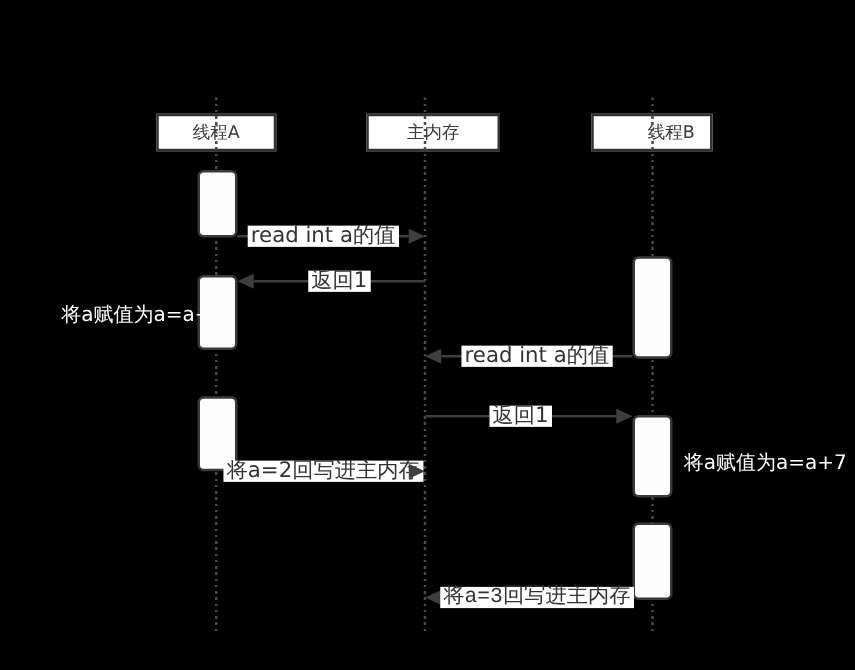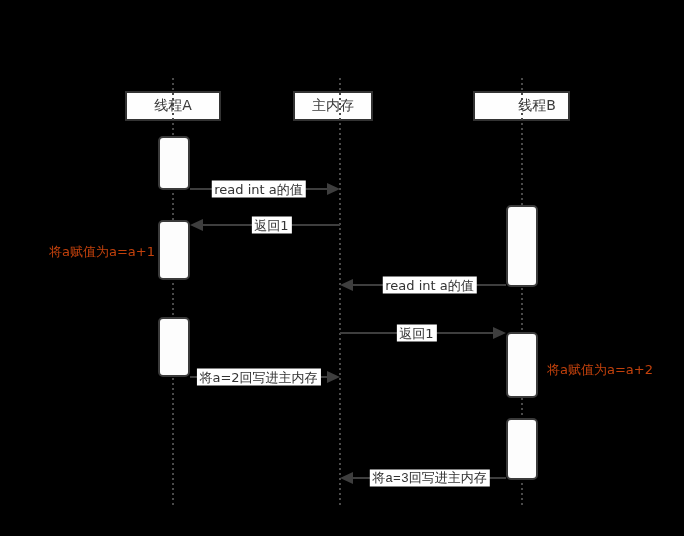--- a/index.html
+++ b/index.html
@@ -43,21 +43,21 @@
     position: absolute;
     height: 0;
     border-top: 2px solid #3e3e3e;
   }
   .msg .lbl {
     position: absolute;
     left: 50%; top: -1px;
     transform: translate(-50%, -50%);
     background: #ffffff;
     color: #333;
-    font-size: 13px; line-height: 17px;
+    font-size: 17px; line-height: 17px;
     padding: 0 3px;
     white-space: nowrap;
   }
   .msg.dir-right::after {
     content: "";
     position: absolute; left: 100%; top: -7px;
     width: 0; height: 0;
     border-top: 6px solid transparent;
     border-bottom: 6px solid transparent;
     border-left: 13px solid #3e3e3e;
@@ -66,32 +66,32 @@
     content: "";
     position: absolute; right: 100%; top: -7px;
     width: 0; height: 0;
     border-top: 6px solid transparent;
     border-bottom: 6px solid transparent;
     border-right: 13px solid #3e3e3e;
   }
   
   .note {
     position: absolute;
-    color: #c2410c;
-    font-size: 13px; line-height: 15px;
+    color: #ffffff;
+    font-size: 16px; line-height: 15px;
     white-space: nowrap;
   }
 </style>
 </head>
 <body>
 
 <div class="canvas">
 
   <div class="participant" style="left:125px; width:96px;">线程A</div>
-  <div class="participant" style="left:293px; width:80px;text-align:center;">主内存</div>
+  <div class="participant" style="left:293px; width:107px;text-align:center;">主内存</div>
   <div class="participant" style="left:473px; width:97px;padding-left:31px;">线程B</div>
 
   <div class="lifeline" style="left:172px;"></div>
   <div class="lifeline" style="left:339px;"></div>
   <div class="lifeline" style="left:521px;"></div>
 
   <div class="activation" style="left:158px; top:136px; height:54px;"></div>
   <div class="activation" style="left:158px; top:220px; height:60px;"></div>
   <div class="activation" style="left:158px; top:317px; height:60px;"></div>
 
@@ -117,15 +117,15 @@
 
   <div class="msg dir-right" style="left:190px; top:376px; width:137px;text-align:right;">
     <span class="lbl">将a=2回写进主内存</span>
   </div>
 
   <div class="msg dir-left" style="left:353px; top:477px; width:153px;font-family:Liberation Mono, monospace;">
     <span class="lbl">将a=3回写进主内存</span>
   </div>
 
   <div class="note" style="left:49px; top:244px;">将a赋值为a=a+1</div>
-  <div class="note" style="left:547px; top:362px;">将a赋值为a=a+2</div>
+  <div class="note" style="left:547px; top:362px;">将a赋值为a=a+7</div>
 
 </div>
 
 </body></html>

